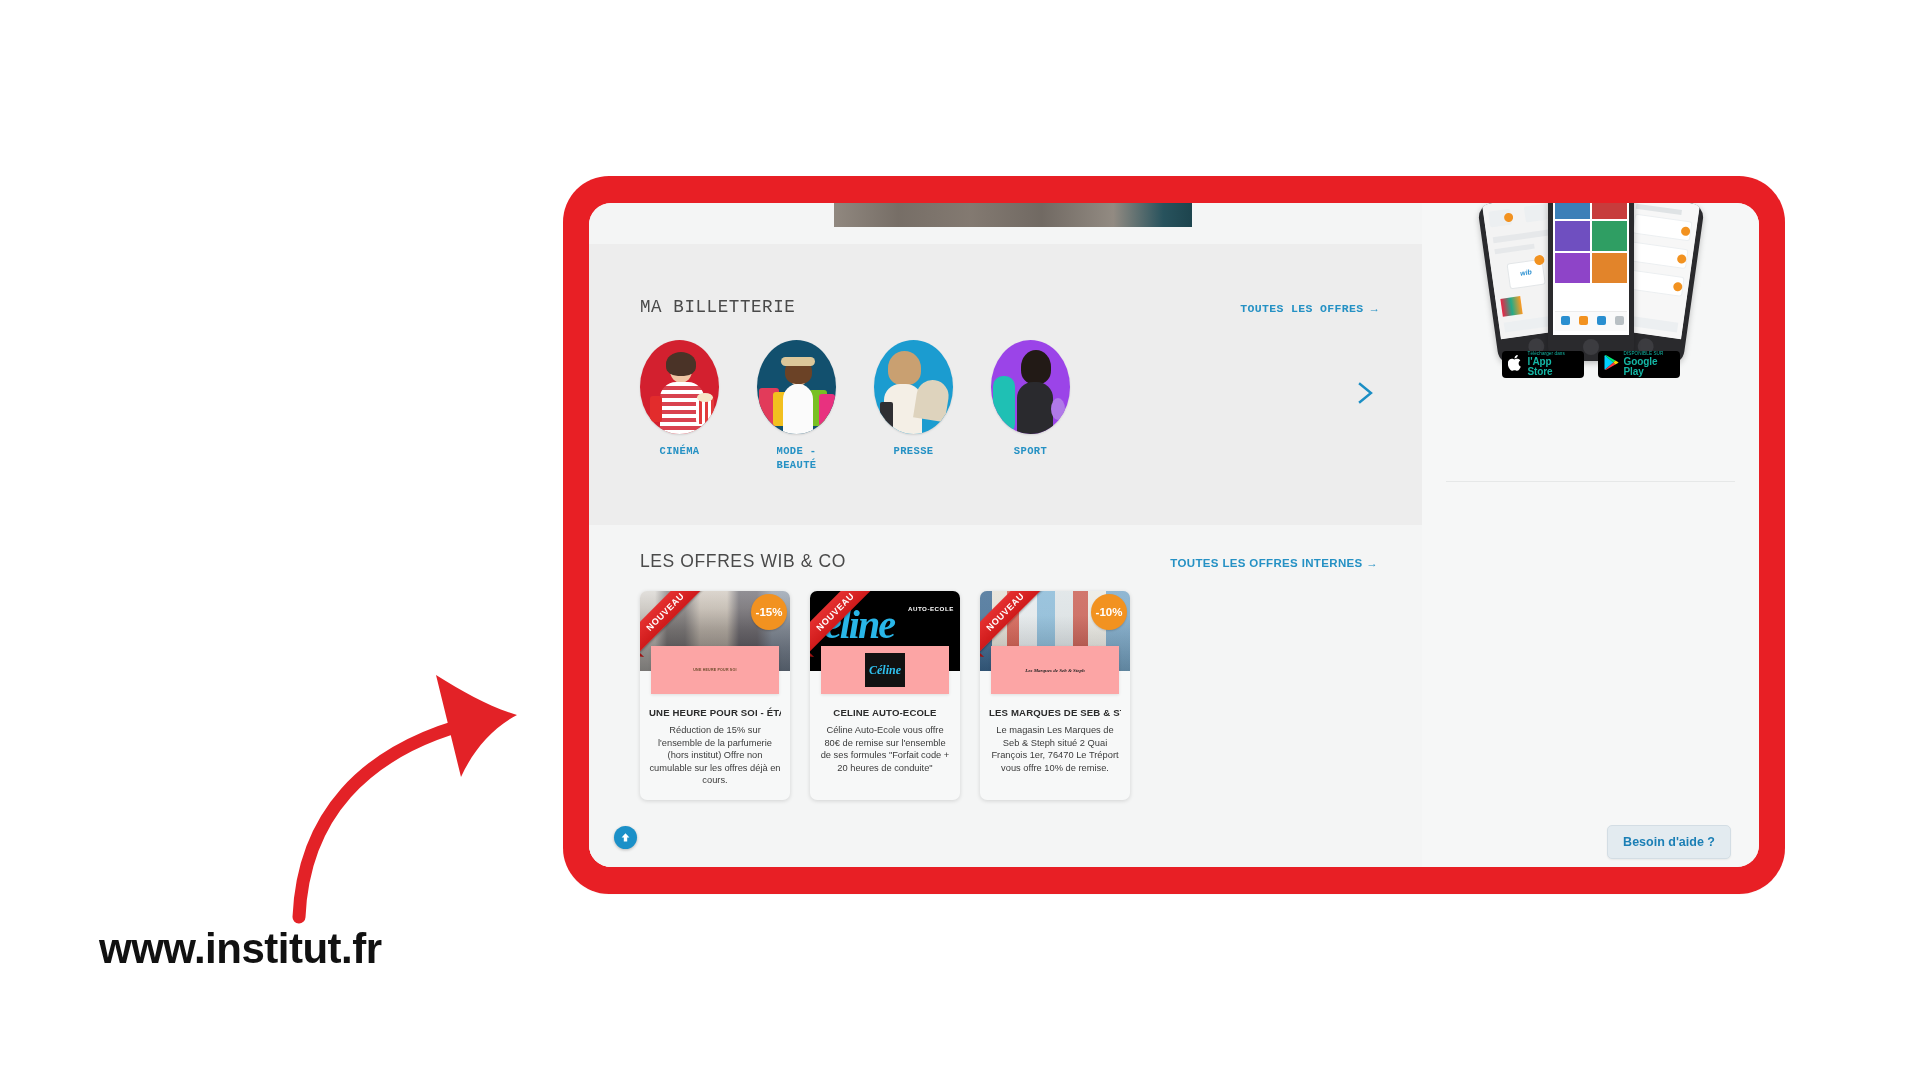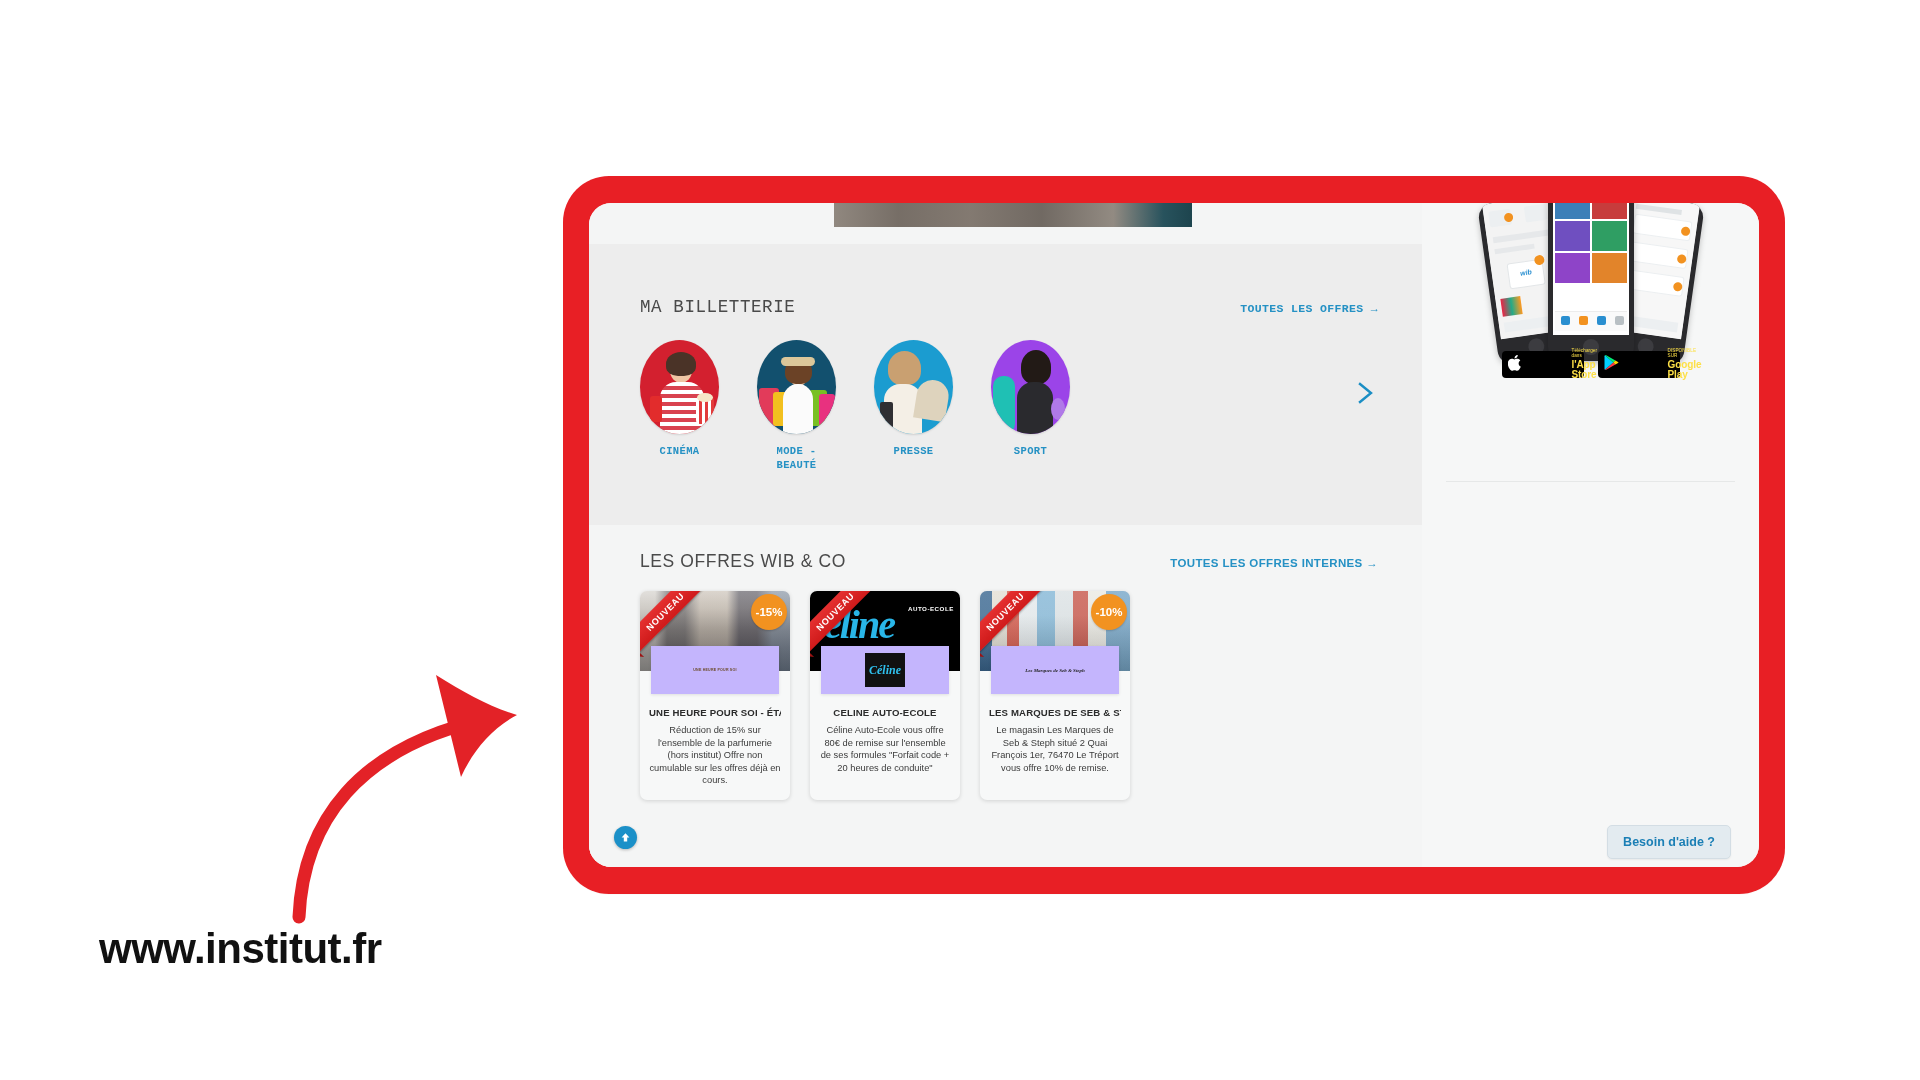--- a/index.html
+++ b/index.html
@@ -137,21 +137,21 @@
     position: absolute; right: 3px; top: 3px;
     width: 36px; height: 36px; border-radius: 50%;
     background: #f29220; color: #fff;
     font-size: 11.5px; font-weight: 700;
     display: flex; align-items: center; justify-content: center;
     z-index: 5; box-shadow: 0 1px 2px rgba(0,0,0,.18);
   }
   .logo-box {
     position: absolute; left: 11px; top: 55px;
     width: 128px; height: 48px;
-    background: #c4b5fd;
+    background: #fca5a5;
     box-shadow: 0 1px 3px rgba(0,0,0,.10);
     z-index: 3;
     display: flex; align-items: center; justify-content: center;
   }
   .card-body {
     position: absolute; left: 0; top: 110px; width: 150px;
     padding: 6px 9px 0; text-align: center;
   }
   .card-title {
     font-size: 9.6px; font-weight: 700; color: #2b2b2b;
@@ -198,21 +198,21 @@
 
   .store-badges {
     position: absolute; left: 0; right: 0; top: 148px;
     display: flex; justify-content: center; gap: 14px;
   }
   .badge-btn {
     width: 82px; height: 27px; background: #000; border-radius: 4px;
     display: flex; align-items: center; gap: 5px; padding: 0 6px;
     cursor: pointer;
   }
-  .badge-txt { line-height: 1; color: #fde047; margin-left: 44px; }
+  .badge-txt { line-height: 1; color: #14b8a6; }
   .badge-txt .small { display:block; font-size: 4.6px; letter-spacing: .1px; }
   .badge-txt .big   { display:block; font-size: 10px; font-weight: 700; margin-top: 1px; letter-spacing: -.1px; }
   .side-divider {
     position: absolute; left: 24px; right: 24px; top: 278px;
     height: 1px; background: #e6e8e8;
   }
   .help-btn {
     position: absolute; right: 28px; bottom: 8px;
     background: #e3ebf0; border: 1px solid #d3dde4;
     border-radius: 5px; padding: 9px 15px;

